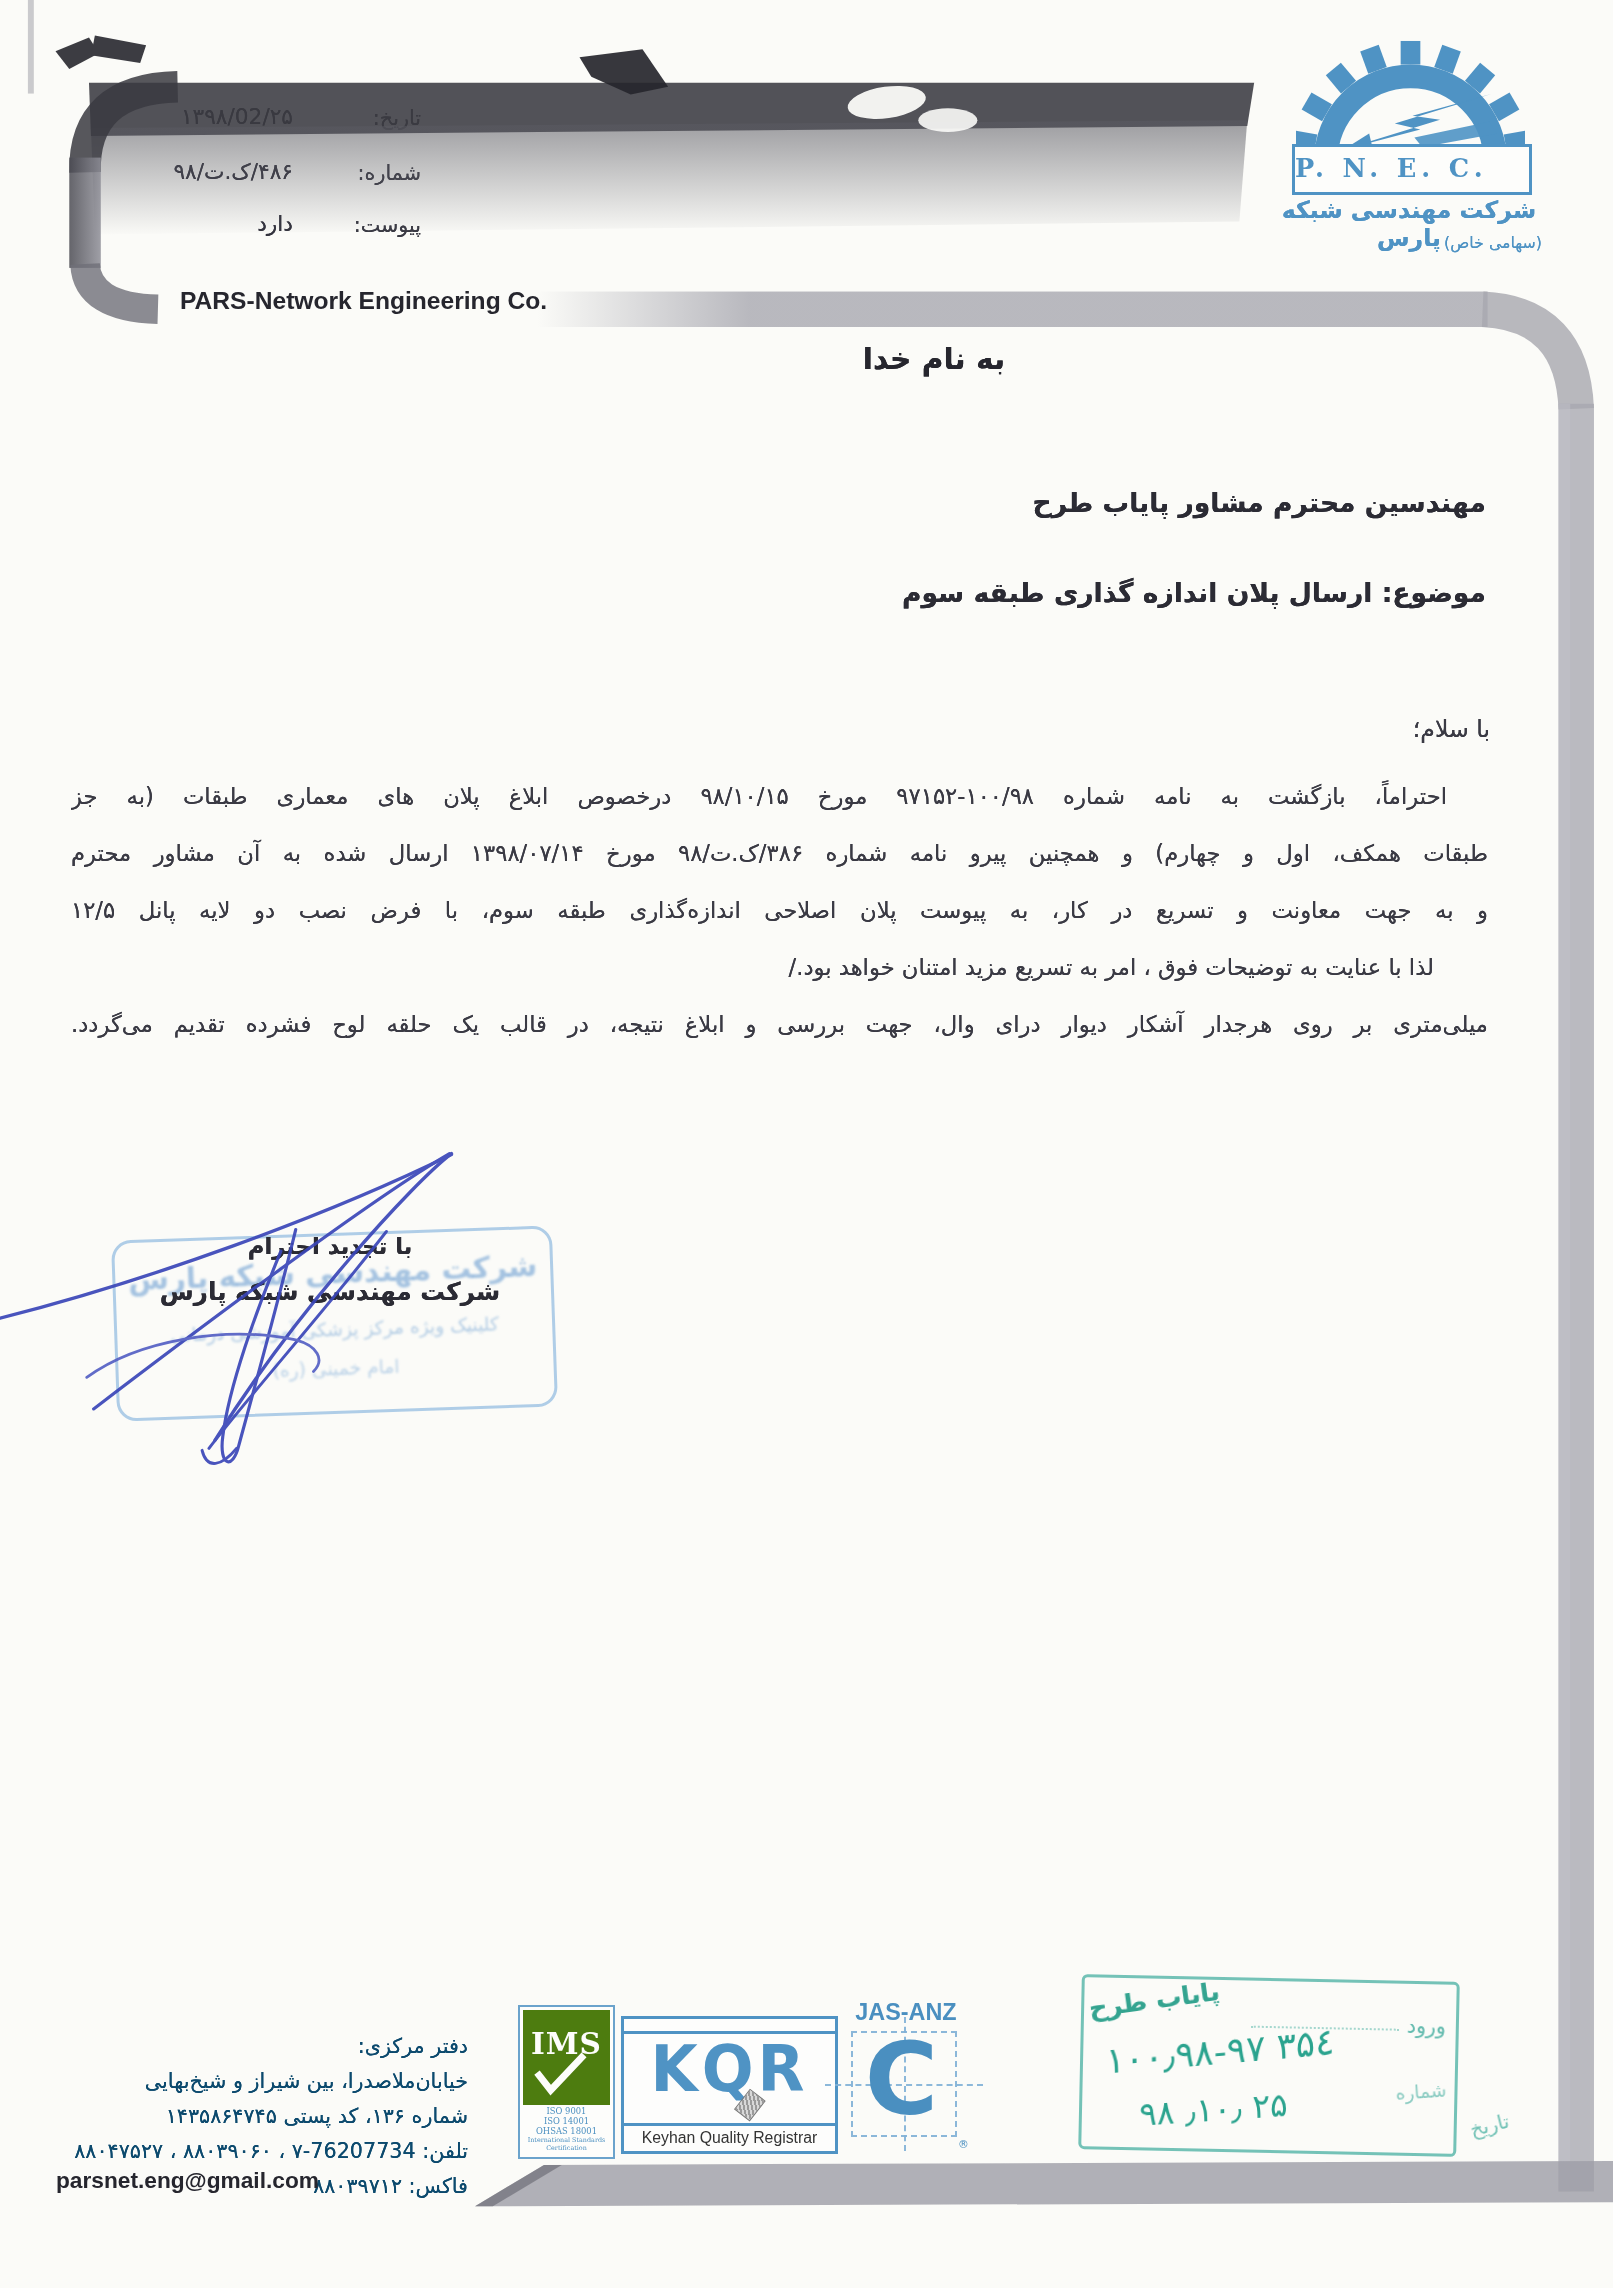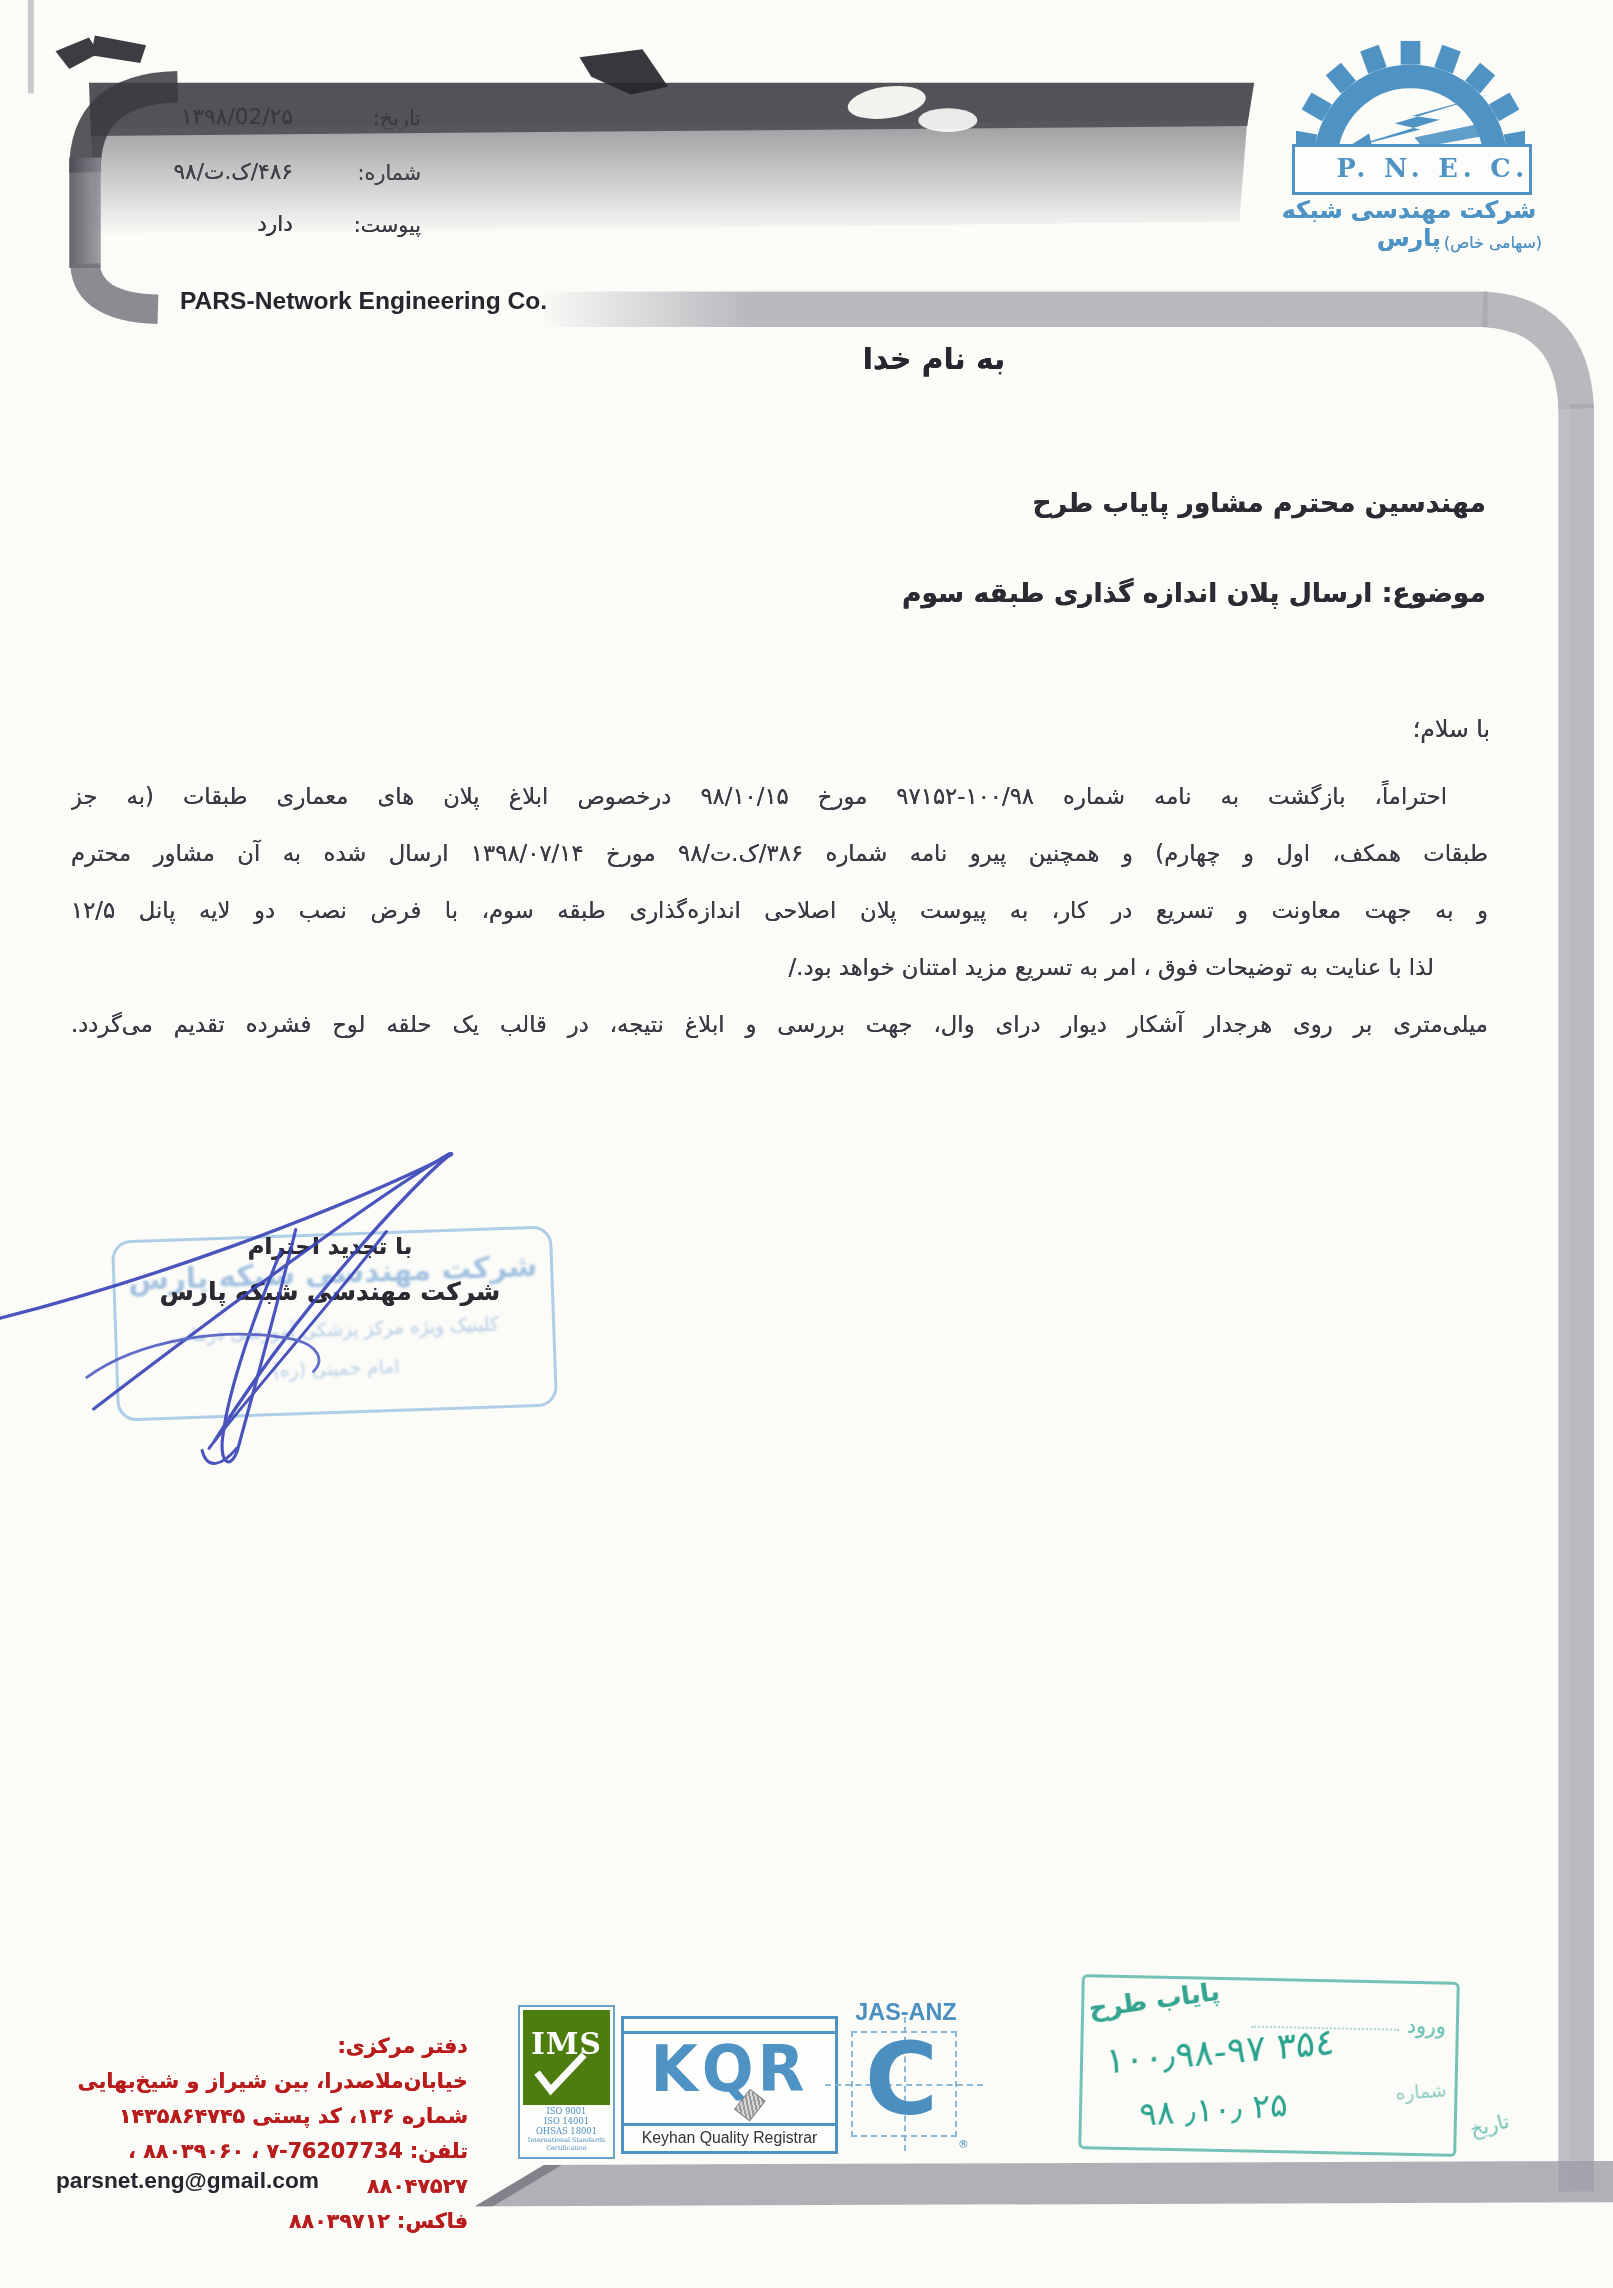--- a/index.html
+++ b/index.html
@@ -6,21 +6,21 @@
   .page{position:relative;width:1614px;height:2288px;background:#fbfbf8;overflow:hidden;
         font-family:"DejaVu Sans",sans-serif;color:#2f2f38;}
   .abs{position:absolute;}
   .fa{direction:rtl;text-shadow:0 0 0.4px currentColor;}
   .ltr{direction:ltr;}
   
   .hlabel{left:342px;width:79px;text-align:right;font-size:20.7px;color:#3a3a44;}
   .hvalue{left:143px;width:150px;text-align:right;font-size:21.7px;color:#33333e;}
   
   .pnec-box{left:1292px;top:144px;width:234px;height:45px;background:#fdfdfb;border:3.9px solid #4f93c4;
-            z-index:3;text-align:right;line-height:43px;font-family:"DejaVu Serif",serif;font-weight:bold;
+            z-index:3;text-align:left;line-height:43px;font-family:"DejaVu Serif",serif;font-weight:bold;
             font-size:25.6px;letter-spacing:4.9px;color:#4f93c4;}
   .logo-fa{left:1276px;top:196px;width:266px;text-align:center;font-size:23.6px;font-weight:bold;color:#4f93c4;
            filter:blur(0.3px);}
   .logo-type{left:1276px;top:233px;width:266px;text-align:right;font-size:15.8px;color:#4f93c4;filter:blur(0.3px);}
   
   .pars-en{left:180px;top:287px;font-family:"Liberation Sans",sans-serif;font-weight:bold;font-size:24.6px;
            color:#26262e;z-index:4;letter-spacing:0px;}
   .bismillah{left:680px;top:342px;width:325px;text-align:right;font-size:29.6px;font-weight:bold;color:#26262e;}
   .recipient{right:128px;top:487px;font-size:26.6px;font-weight:bold;color:#2b2b34;}
   .subject{right:128px;top:577px;font-size:26.6px;font-weight:bold;color:#2b2b34;}
@@ -49,21 +49,21 @@
   .rc-entry{right:9.9px;top:29.6px;font-size:20.7px;color:rgba(58,170,155,.55);filter:blur(0.5px);}
   .rc-dots{right:57px;top:45px;width:148px;border-bottom:2px dotted rgba(58,170,155,.45);}
   .rc-num{left:21.7px;top:51px;font-size:36px;color:#2aa38e;transform:rotate(-6deg) skewX(-4deg);
           letter-spacing:2px;filter:blur(0.3px);}
   .rc-numlbl{right:7.9px;top:97px;font-size:18.7px;color:rgba(58,170,155,.35);transform:rotate(-5deg);filter:blur(0.6px);}
   .rc-date{left:57px;top:110px;font-size:33px;color:#2aa38e;transform:rotate(-5deg) skewX(-3deg);
            letter-spacing:3px;filter:blur(0.3px);}
   .rc-datelbl{left:1470px;top:2114px;font-size:19.7px;color:rgba(58,170,155,.45);transform:rotate(-14deg);
               filter:blur(0.5px);z-index:3;}
   
-  .footer{left:49px;top:2029px;width:419px;text-align:right;font-weight:bold;color:#b91c1c;z-index:2;}
+  .footer{left:49px;top:2029px;width:419px;text-align:right;font-weight:normal;color:#0c4a6e;z-index:2;}
   .footer div{font-size:20.7px;line-height:35px;}
   .email{left:56px;top:2167px;font-family:"Liberation Sans",sans-serif;font-weight:bold;font-size:22.7px;
          color:#26262e;z-index:2;}
   
   .ims{left:518px;top:2005px;width:93px;height:150px;border:2px solid #6ba3cc;background:#fdfdfb;z-index:2;}
   .ims-blue{position:absolute;left:3px;top:3px;right:3px;height:95px;background:#4d7c0f;}
   .ims-name{position:absolute;width:100%;top:15.8px;text-align:center;font-family:"DejaVu Serif",serif;
             font-weight:bold;font-size:29.6px;color:#fdfdfb;letter-spacing:1px;}
   .ims-lines{position:absolute;left:0;right:0;top:100px;text-align:center;color:#4a8fc0;
              font-family:"DejaVu Serif",serif;}

